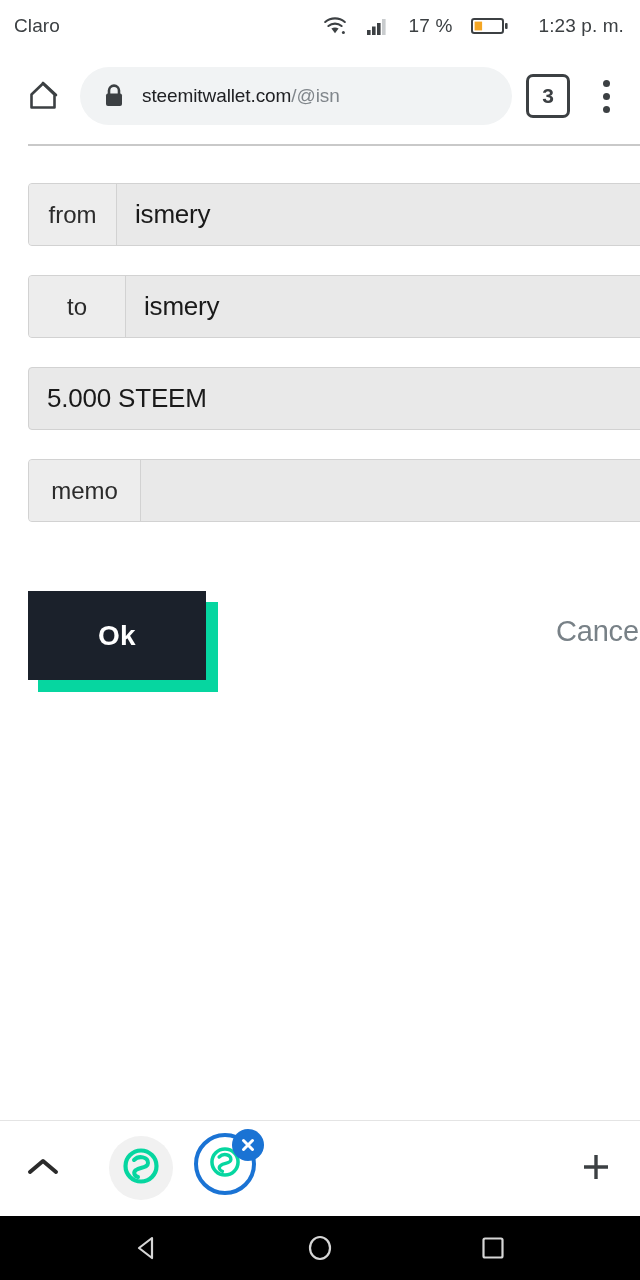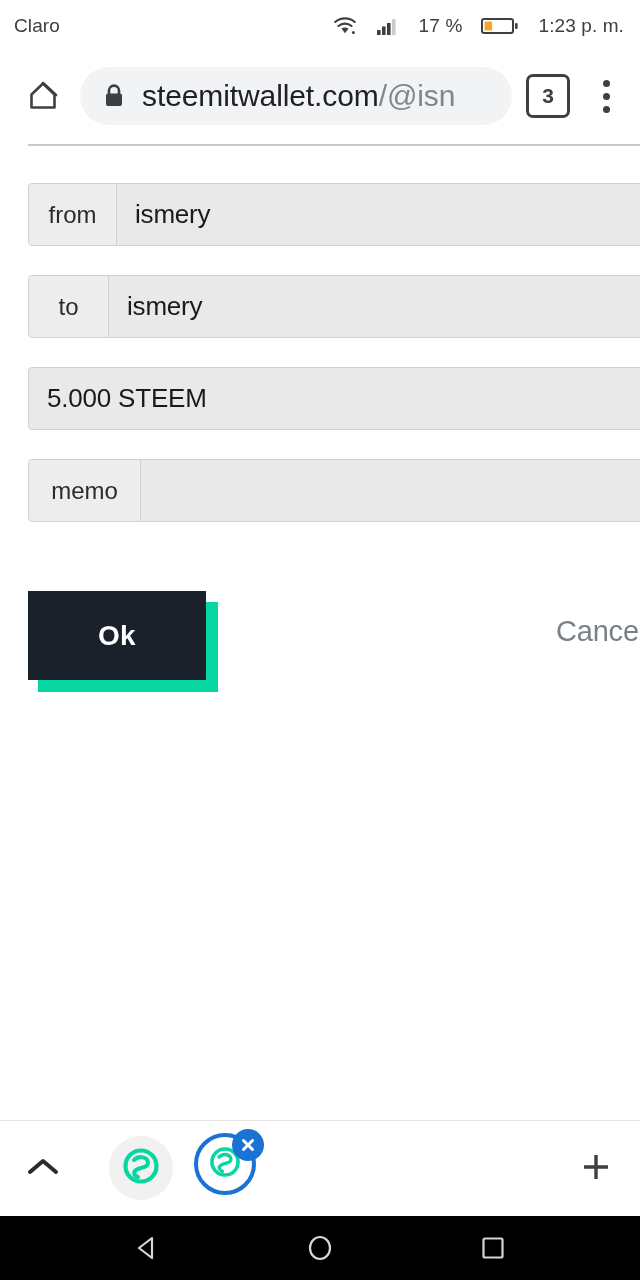--- a/index.html
+++ b/index.html
@@ -45,21 +45,21 @@
   .battery-pct {
     font-size: 19px;
     color: #3c4043;
     letter-spacing: 0.2px;
   }
   .battery-icon { display: block; }
   .clock {
     font-size: 19px;
     color: #3c4043;
     letter-spacing: 0.1px;
-    margin-left: 2px;
+    margin-left: 12px;
   }
 
   
   .browser-bar {
     position: absolute;
     top: 52px; left: 0;
     width: 640px;
     height: 88px;
     background: #ffffff;
     display: flex;
@@ -79,21 +79,21 @@
     border-radius: 29px;
     display: flex;
     align-items: center;
     margin: 0 14px 0 14px;
     padding: 0 18px 0 22px;
     overflow: hidden;
     min-width: 0;
   }
   .lock-icon { flex: 0 0 auto; display:block; margin-right: 16px; }
   .url-text {
-    font-size: 30px;
+    font-size: 19px;
     color: #202124;
     white-space: nowrap;
     overflow: hidden;
     letter-spacing: -0.1px;
     text-align: center;
   }
   .url-text .url-path { color: #80868b; }
   .tab-count {
     flex: 0 0 auto;
     width: 38px; height: 38px;
@@ -350,21 +350,21 @@
   <div class="top-divider"></div>
 
   <div class="form-rows">
 
     <div class="form-row">
       <div class="row-label" style="width:88px">from</div>
       <div class="row-value">ismery</div>
     </div>
 
     <div class="form-row">
-      <div class="row-label" style="width:80px">to</div>
+      <div class="row-label" style="width:97px">to</div>
       <div class="row-value">ismery</div>
     </div>
 
     <div class="form-row">
       <div class="row-value">5.000 STEEM</div>
     </div>
 
     <div class="form-row">
       <div class="row-label" style="width:112px">memo</div>
       <div class="row-value"></div>

